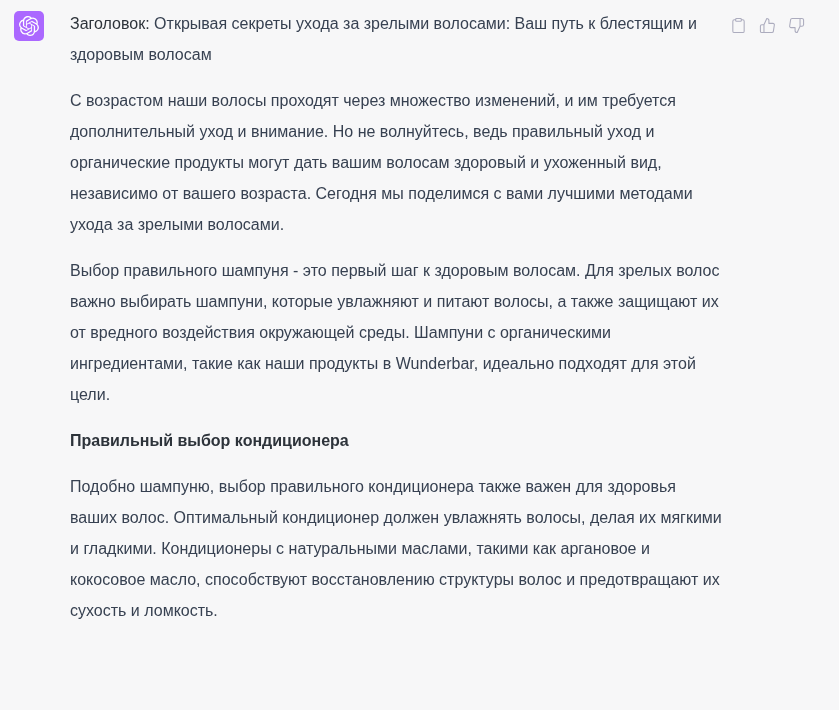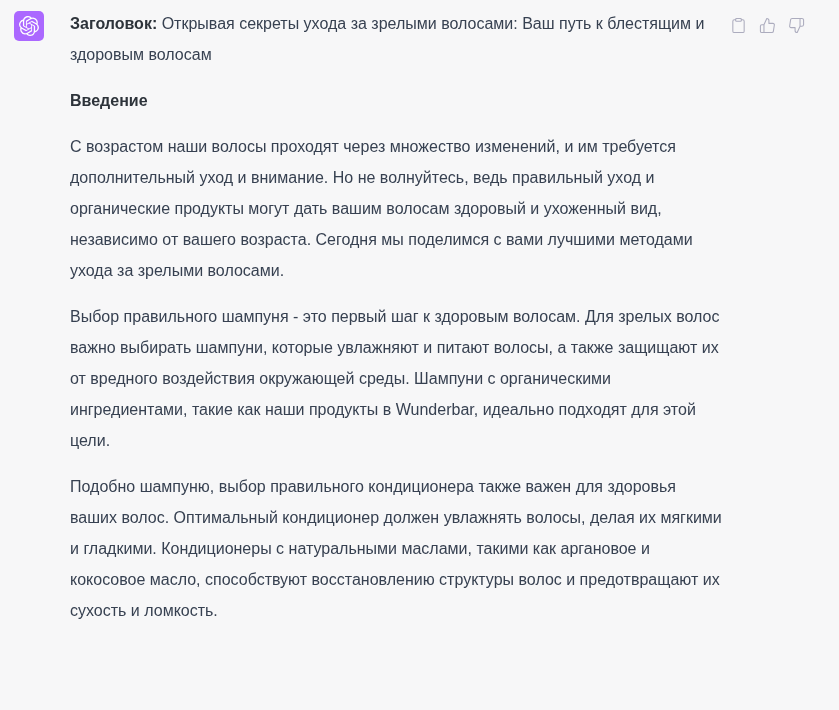--- a/index.html
+++ b/index.html
@@ -41,21 +41,21 @@
   }
   .content p{margin:0 0 15px 0;}
   .content p:last-child{margin-bottom:0;}
   .content h3{
     font-size:16px;
     line-height:31px;
     font-weight:700;
     color:var(--heading);
     margin:15px 0;
   }
-  .content .title-para strong{color:var(--heading);font-weight:700;}
+  .content .title-para strong{color:var(--heading);font-weight:400;}
   .actions{
     flex:0 0 auto;
     display:flex;
     gap:12px;
     margin-left:6px;
     padding-top:9px;
   }
   .icon-btn{
     background:none;border:0;padding:0;
     color:var(--icon);
@@ -75,25 +75,25 @@
 
   <div class="avatar">
     <svg viewBox="0 0 24 24" aria-hidden="true">
       <path d="M22.2819 9.8211a5.9847 5.9847 0 0 0-.5157-4.9108 6.0462 6.0462 0 0 0-6.5098-2.9A6.0651 6.0651 0 0 0 4.9807 4.1818a5.9847 5.9847 0 0 0-3.9977 2.9 6.0462 6.0462 0 0 0 .7427 7.0966 5.98 5.98 0 0 0 .511 4.9107 6.051 6.051 0 0 0 6.5146 2.9001A5.9847 5.9847 0 0 0 13.2599 24a6.0557 6.0557 0 0 0 5.7718-4.2058 5.9894 5.9894 0 0 0 3.9977-2.9001 6.0557 6.0557 0 0 0-.7475-7.073zm-9.022 12.6081a4.4755 4.4755 0 0 1-2.8764-1.0408l.1419-.0804 4.7783-2.7582a.7948.7948 0 0 0 .3927-.6813v-6.7369l2.02 1.1686a.071.071 0 0 1 .038.052v5.5826a4.504 4.504 0 0 1-4.4945 4.4944zm-9.6607-4.1254a4.4708 4.4708 0 0 1-.5346-3.0137l.142.0852 4.783 2.7582a.7712.7712 0 0 0 .7806 0l5.8428-3.3685v2.3324a.0804.0804 0 0 1-.0332.0615L9.74 19.9502a4.4992 4.4992 0 0 1-6.1408-1.6464zM2.3408 7.8956a4.485 4.485 0 0 1 2.3655-1.9728V11.6a.7664.7664 0 0 0 .3879.6765l5.8144 3.3543-2.0201 1.1685a.0757.0757 0 0 1-.071 0l-4.8303-2.7865A4.504 4.504 0 0 1 2.3408 7.8956zm16.5963 3.8558L13.1038 8.364 15.1192 7.2a.0757.0757 0 0 1 .071 0l4.8303 2.7913a4.4944 4.4944 0 0 1-.6765 8.1042v-5.6772a.79.79 0 0 0-.407-.667zm2.0107-3.0231l-.142-.0852-4.7735-2.7818a.7759.7759 0 0 0-.7854 0L9.409 9.2297V6.8974a.0662.0662 0 0 1 .0284-.0615l4.8303-2.7866a4.4992 4.4992 0 0 1 6.6802 4.66zM8.3065 12.863l-2.02-1.1638a.0804.0804 0 0 1-.038-.0567V6.0742a4.4992 4.4992 0 0 1 7.3757-3.4537l-.142.0805L8.704 5.459a.7948.7948 0 0 0-.3927.6813zm1.0976-2.3654l2.602-1.4998 2.6069 1.4998v2.9994l-2.5974 1.4997-2.6067-1.4997z"></path>
     </svg>
   </div>
 
   <div class="content">
     <p class="title-para"><strong>Заголовок:</strong><span> Открывая секреты ухода за зрелыми волосами: Ваш путь к блестящим и здоровым волосам</span></p>
 
-    <h3>Введение</h3>
     <p>С возрастом наши волосы проходят через множество изменений, и им требуется дополнительный уход и внимание. Но не волнуйтесь, ведь правильный уход и органические продукты могут дать вашим волосам здоровый и ухоженный вид, независимо от вашего возраста. Сегодня мы поделимся с вами лучшими методами ухода за зрелыми волосами.</p>
 
     <p>Выбор правильного шампуня - это первый шаг к здоровым волосам. Для зрелых волос важно выбирать шампуни, которые увлажняют и питают волосы, а также защищают их от вредного воздействия окружающей среды. Шампуни с органическими ингредиентами, такие как наши продукты в Wunderbar, идеально подходят для этой цели.</p>
 
+    <h3>Правильный выбор кондиционера</h3>
     <p>Подобно шампуню, выбор правильного кондиционера также важен для здоровья ваших волос. Оптимальный кондиционер должен увлажнять волосы, делая их мягкими и гладкими. Кондиционеры с натуральными маслами, такими как аргановое и кокосовое масло, способствуют восстановлению структуры волос и предотвращают их сухость и ломкость.</p>
   </div>
 
   <div class="actions">
     <button class="icon-btn" aria-label="Copy">
       <svg viewBox="0 0 24 24" aria-hidden="true">
         <path d="M16 4h2a2 2 0 0 1 2 2v14a2 2 0 0 1-2 2H6a2 2 0 0 1-2-2V6a2 2 0 0 1 2-2h2"></path>
         <rect x="8" y="2" width="8" height="4" rx="1.2"></rect>
       </svg>
     </button>

